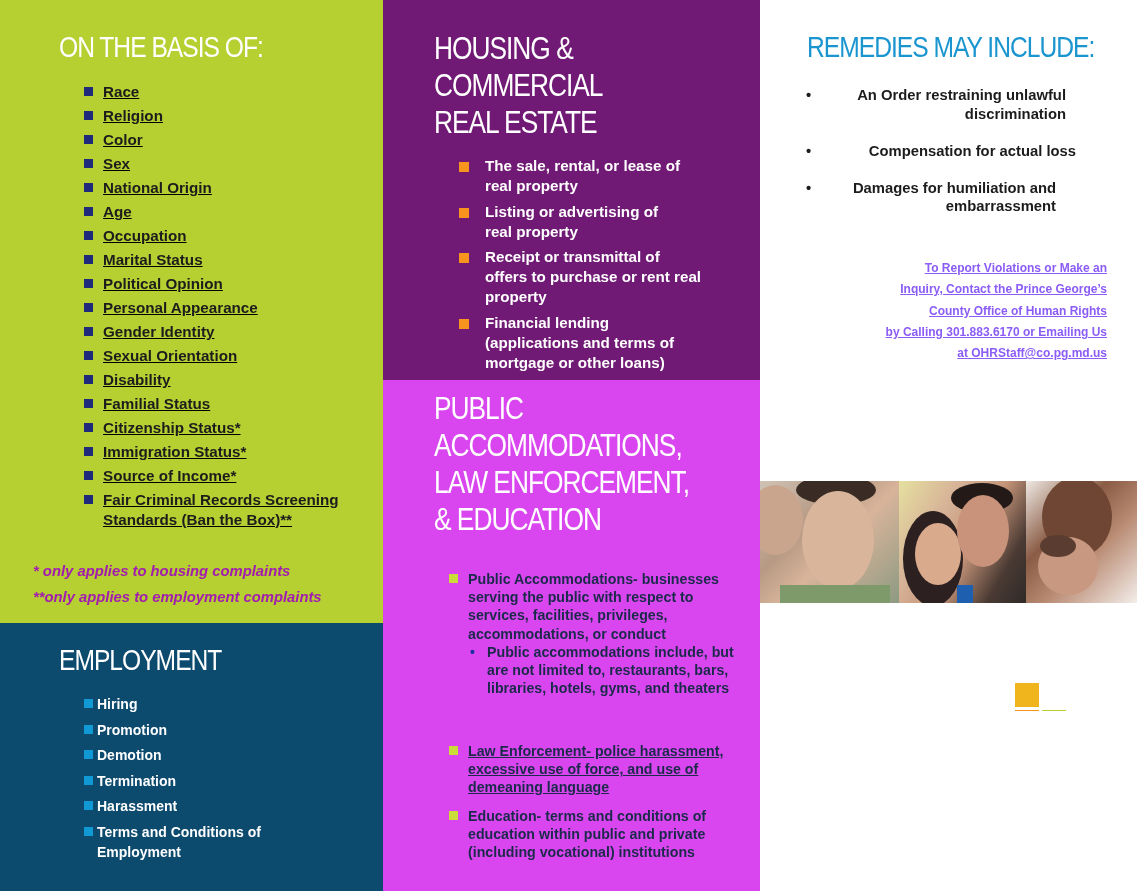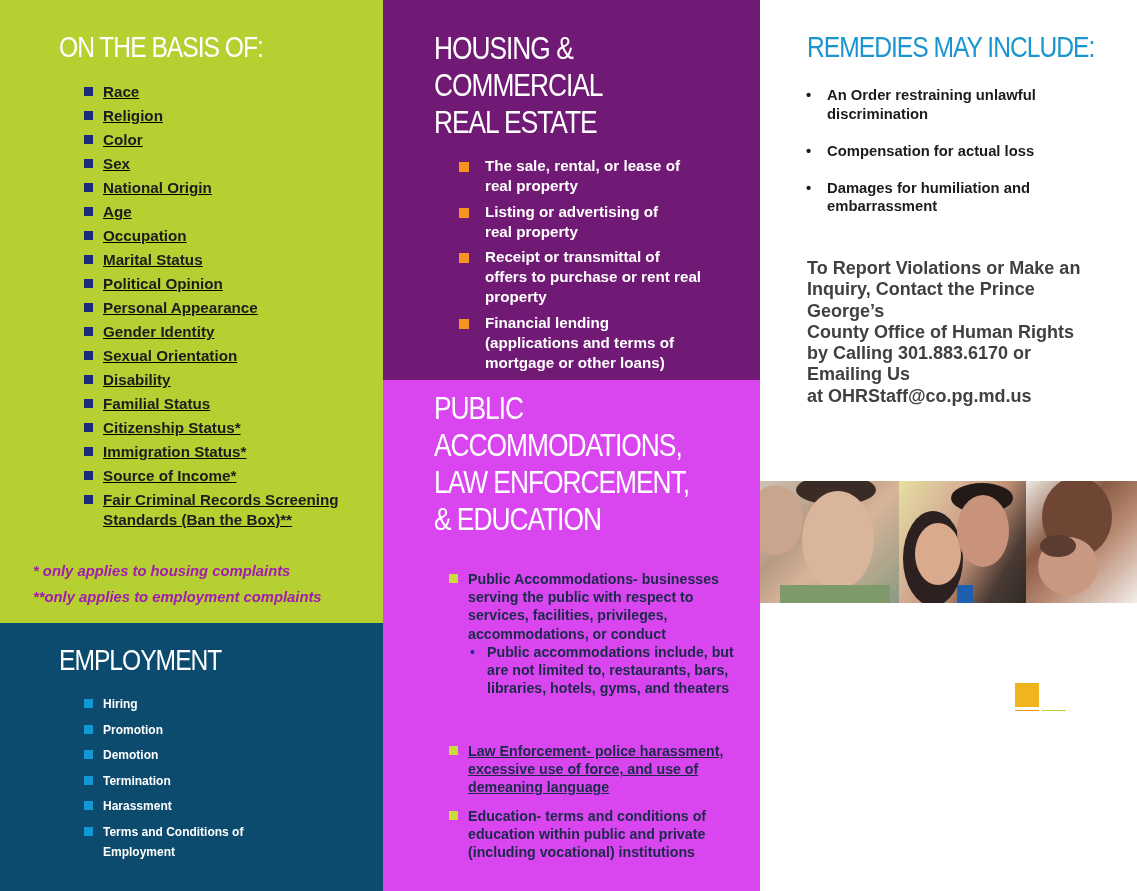--- a/index.html
+++ b/index.html
@@ -22,21 +22,21 @@
   #basis li { position: relative; padding-left: 19px; font-size: 15.2px; font-weight: bold; color: #1c1c1c; line-height: 19.5px; margin-bottom: 4.5px; width: 260px; }
   #basis li .sq { position: absolute; left: 0; top: 5px; width: 9px; height: 9px; background: #1f2a7a; }
   #basis .note { position: absolute; left: 33px; font-size: 14.8px; font-weight: bold; font-style: italic; color: #a21caf; }
   #note1 { top: 563px; }
   #note2 { top: 589px; }
 
   
   #employment { left: 0; top: 623px; width: 383px; height: 268px; background: #0c4a6e; }
   #employment .heading { position: absolute; left: 59px; top: 21px; font-size: 29px; color: #ffffff; transform: scaleX(0.85); }
   #employment ul { position: absolute; left: 84px; top: 71px; list-style: none; }
-  #employment li { position: relative; padding-left: 19px; font-size: 12px; font-weight: bold; color: #ffffff; line-height: 20px; margin-bottom: 5.5px; width: 240px; }
+  #employment li { position: relative; padding-left: 13px; font-size: 14px; font-weight: bold; color: #ffffff; line-height: 20px; margin-bottom: 5.5px; width: 240px; }
   #employment li .sq { position: absolute; left: 0; top: 5px; width: 9px; height: 9px; background: #1199d6; }
 
   
   #housing { left: 383px; top: 0; width: 377px; height: 380px; background: #701a75; }
   #housing .heading { position: absolute; left: 51px; top: 30px; font-size: 31px; line-height: 37px; color: #ffffff; transform: scaleX(0.85); }
   #housing ul { position: absolute; left: 76px; top: 156px; list-style: none; }
   #housing li { position: relative; padding-left: 26px; font-size: 15.2px; font-weight: bold; color: #ffffff; line-height: 20px; margin-bottom: 5.5px; width: 260px; }
   #housing li .sq { position: absolute; left: 0; top: 6px; width: 10px; height: 10px; background: #f7941d; }
 
   
@@ -44,26 +44,26 @@
   #public .heading { position: absolute; left: 51px; top: 10px; font-size: 31px; line-height: 37px; color: #ffffff; transform: scaleX(0.85); }
   #public .item { position: absolute; left: 66px; width: 300px; font-size: 14.2px; font-weight: bold; color: #1b2a4a; line-height: 18.2px; padding-left: 19px; }
   #public .item .sq { position: absolute; left: 0; top: 4px; width: 9px; height: 9px; background: #c9dc3a; }
   #pub1 { top: 190px; }
   #pub2 { top: 362px; text-decoration: underline; }
   #pub3 { top: 427px; }
   #pub-sub { position: absolute; left: 87px; top: 263px; width: 270px; font-size: 14.2px; font-weight: bold; color: #1b2a4a; line-height: 18.2px; padding-left: 17px; }
   #pub-sub .dot { position: absolute; left: 0; top: 0; color: #1e2fa0; font-size: 14px; }
 
   
-  #remedies { left: 760px; top: 0; width: 377px; height: 711px; background: #ffffff; }
+  #remedies { left: 760px; top: 0; width: 377px; height: 711px; background: #ffffff; text-align: right; }
   #remedies .heading { position: absolute; left: 47px; top: 31px; font-size: 29px; color: #1a95cf; transform: scaleX(0.85); white-space: nowrap; }
   #remedies ul { position: absolute; left: 46px; top: 86px; list-style: none; }
   #remedies li { position: relative; padding-left: 21px; font-size: 14.8px; font-weight: bold; color: #1c1c1c; line-height: 18.5px; margin-bottom: 18.5px; width: 270px; }
   #remedies li .dot { position: absolute; left: 0; top: 0; }
-  #contact { position: absolute; left: 47px; top: 258px; width: 300px; font-size: 18px; font-weight: bold; color: #404040; line-height: 21.3px; }
+  #contact { position: absolute; left: 47px; top: 258px; width: 300px; font-size: 12px; font-weight: bold; color: #8b5cf6; line-height: 21.3px; text-decoration: underline; }
 
   #photos { position: absolute; left: 0; top: 481px; width: 377px; height: 122px; display: flex; }
   .photo { height: 122px; position: relative; overflow: hidden; }
   #photo1 { width: 139px; background: linear-gradient(135deg, #cfc3b6 0%, #b79a84 35%, #d8b49a 55%, #8c9a82 100%); }
   #photo2 { width: 127px; background: linear-gradient(120deg, #e6e0a0 0%, #d7b498 30%, #c49479 55%, #4a3a33 80%, #2f2a28 100%); }
   #photo3 { width: 111px; background: linear-gradient(135deg, #efe9e4 0%, #8a5c45 35%, #b98a72 60%, #f3eeea 100%); }
   .face { position: absolute; border-radius: 50%; }
 
   #logo { position: absolute; left: 255px; top: 683px; width: 80px; height: 80px; }
   .lsq { position: absolute; width: 24px; height: 24px; }

